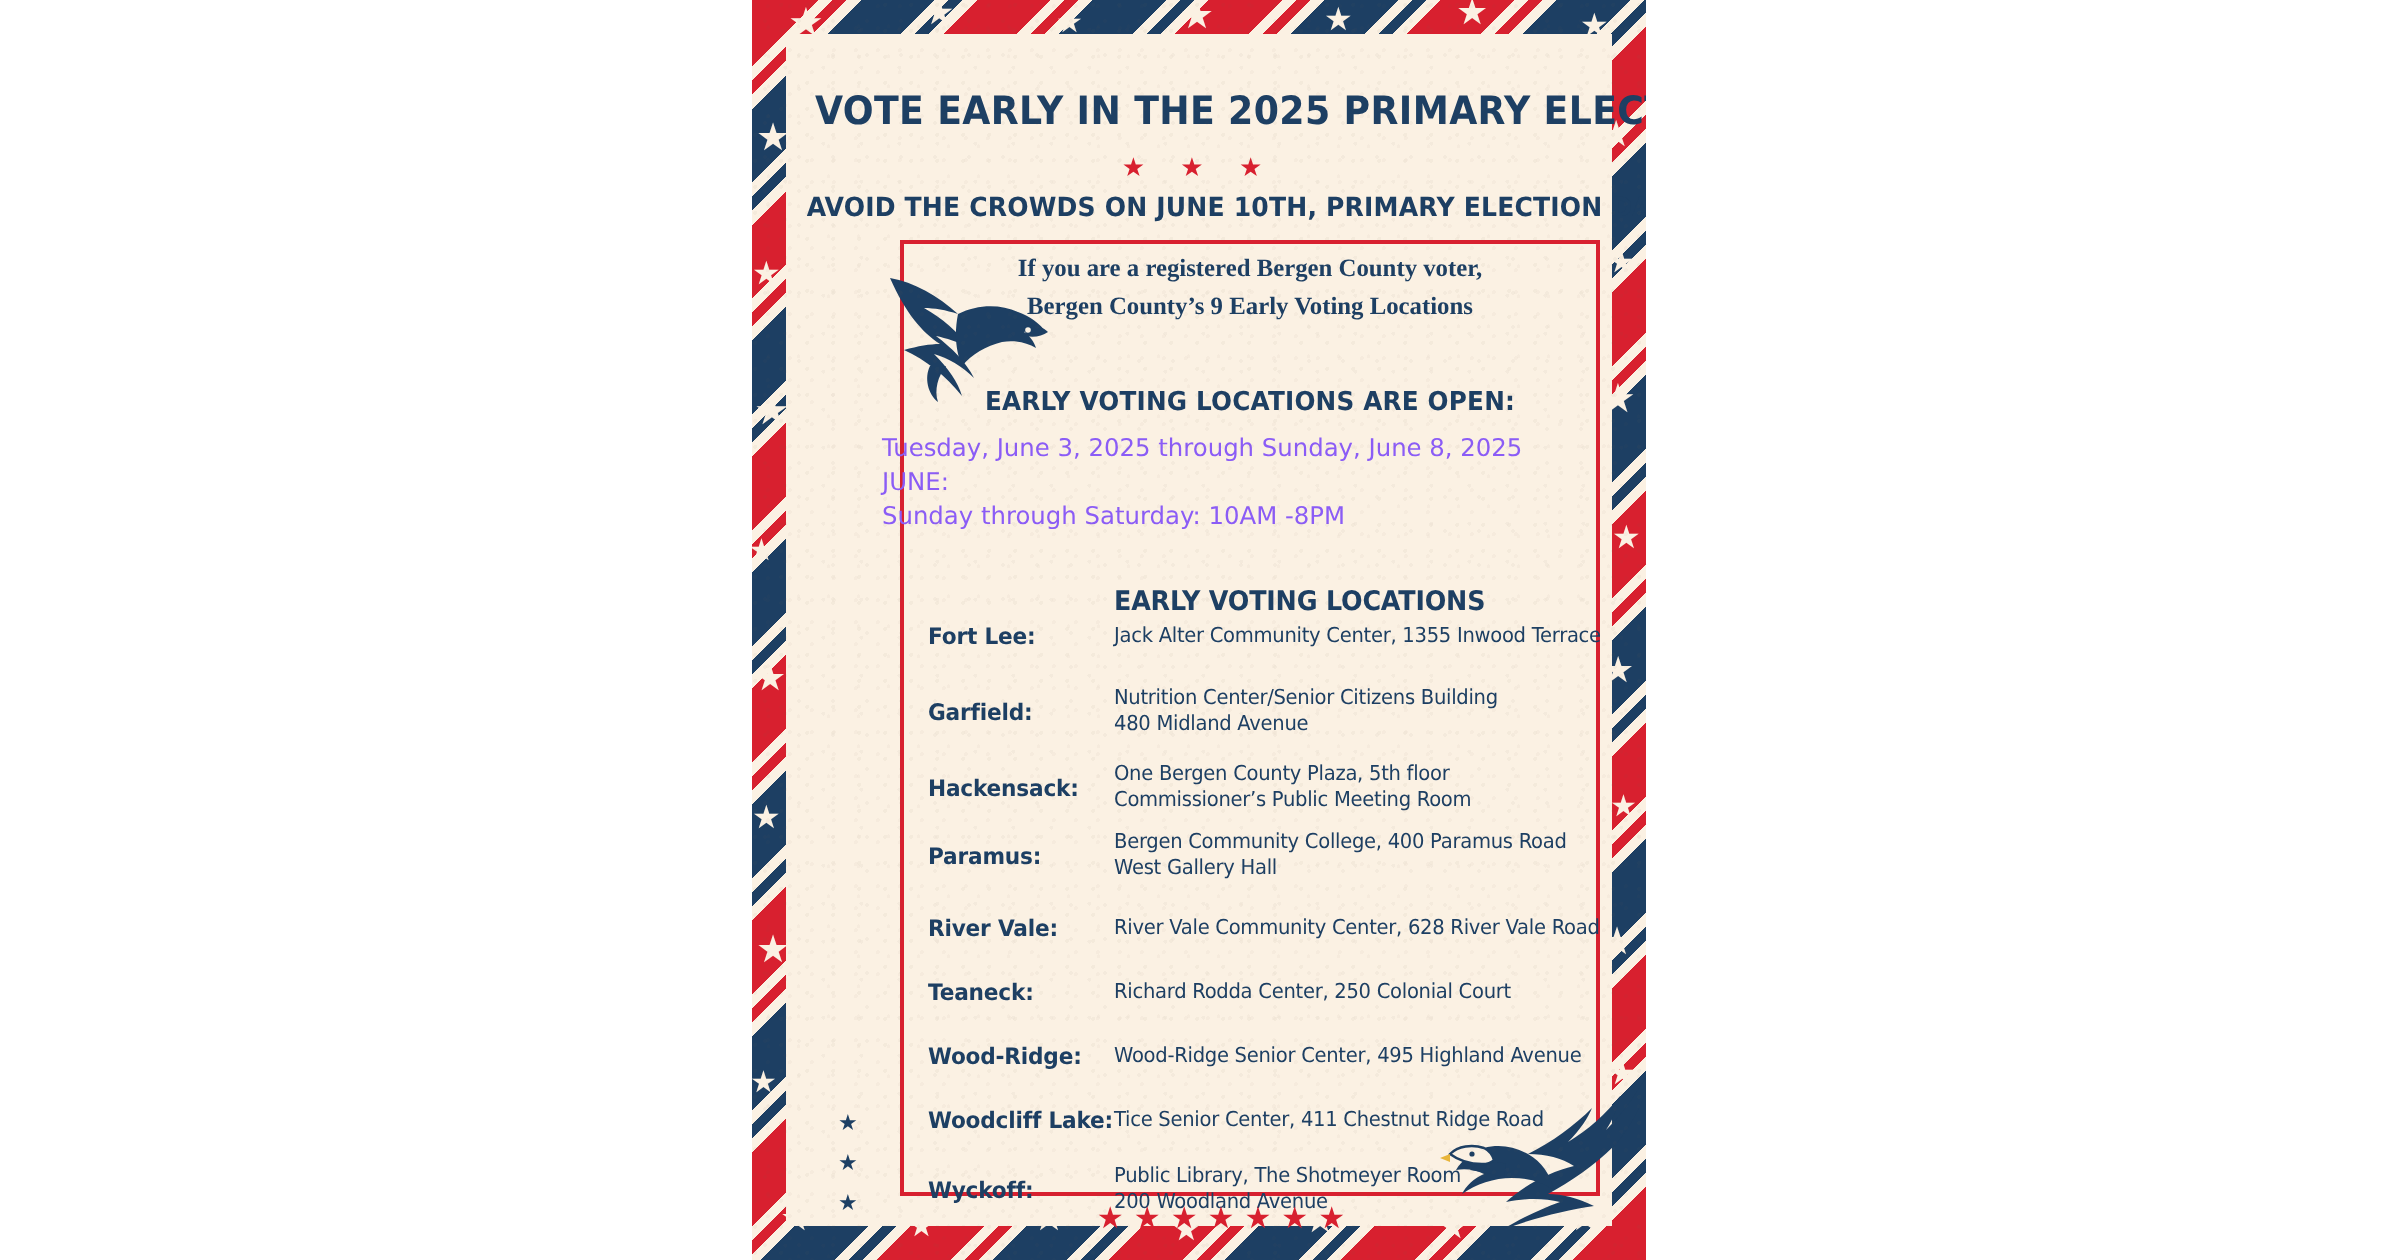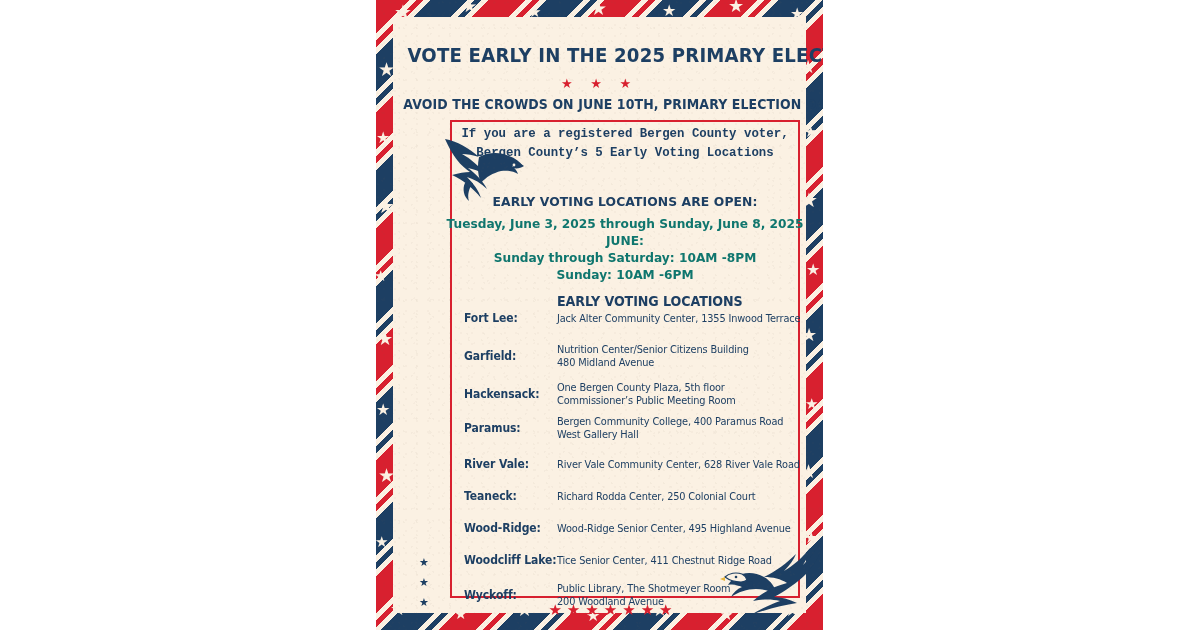--- a/index.html
+++ b/index.html
@@ -148,21 +148,21 @@
     box-sizing: border-box;
   }
 
   .intro {
     position: absolute;
     left: 58px;
     top: 108px;
     width: 348px;
     text-align: center;
     color: #1d3f63;
-    font-family: Liberation Mono, monospace;
+    font-family: Liberation Serif, serif;
     font-weight: bold;
     font-size: 12.4px;
     line-height: 19px;
   }
 
   .open-head {
     position: absolute;
     left: 58px;
     top: 177px;
     width: 348px;
@@ -174,24 +174,23 @@
     letter-spacing: .1px;
     transform: scaleX(.95);
     white-space: nowrap;
   }
 
   .hours {
     position: absolute;
     left: 48px;
     top: 199px;
     width: 368px;
-    text-align: center;
-    color: #0f766e;
-    font-family: "DejaVu Sans", sans-serif;
-    font-weight: bold;
+    color: #8b5cf6;
+    font-family: "DejaVu Sans", sans-serif;
+    font-weight: normal;
     font-size: 12.2px;
     line-height: 17px;
   }
   .hours div { white-space: nowrap; }
 
   .loc-head {
     position: absolute;
     left: 164px;
     top: 276px;
     color: #1d3f63;
@@ -345,30 +344,29 @@
             <path d="M36 22 C46 17 57 17 66 21 C72 23 77 27 80 31 C76 30 72 30 69 31 C72 33 74 36 75 39 C70 36 64 35 58 36 C50 38 43 42 38 48 C35 41 34 32 36 22 Z"></path>
             <path d="M69 28 C73 27 78 28 81 31 C78 33 74 34 70 33 Z"></path>
             <path d="M30 48 C26 53 24 60 26 66 C21 62 19 54 22 48 Z"></path>
           </g>
           <circle cx="71" cy="30" r="1.4" fill="#fbf1e3"></circle>
         </svg>
       </div>
 
       <div class="intro">
         <div>If you are a registered Bergen County voter,</div>
-        <div>Bergen County’s 5 Early Voting Locations</div>
+        <div>Bergen County’s 9 Early Voting Locations</div>
       </div>
 
       <div class="open-head">EARLY VOTING LOCATIONS ARE OPEN:</div>
 
       <div class="hours">
         <div>Tuesday, June 3, 2025 through Sunday, June 8, 2025</div>
         <div>JUNE:</div>
         <div>Sunday through Saturday: 10AM -8PM</div>
-        <div>Sunday: 10AM -6PM</div>
       </div>
 
       <div class="loc-head">EARLY VOTING LOCATIONS</div>
 
       <div class="loc-list">
         <div class="loc-row" style="top:0px;">
           <span class="loc-town" style="top:4px;">Fort Lee:</span>
           <span class="loc-addr" style="top:5px;">Jack Alter Community Center, 1355 Inwood Terrace</span>
         </div>
         <div class="loc-row" style="top:33px;">

